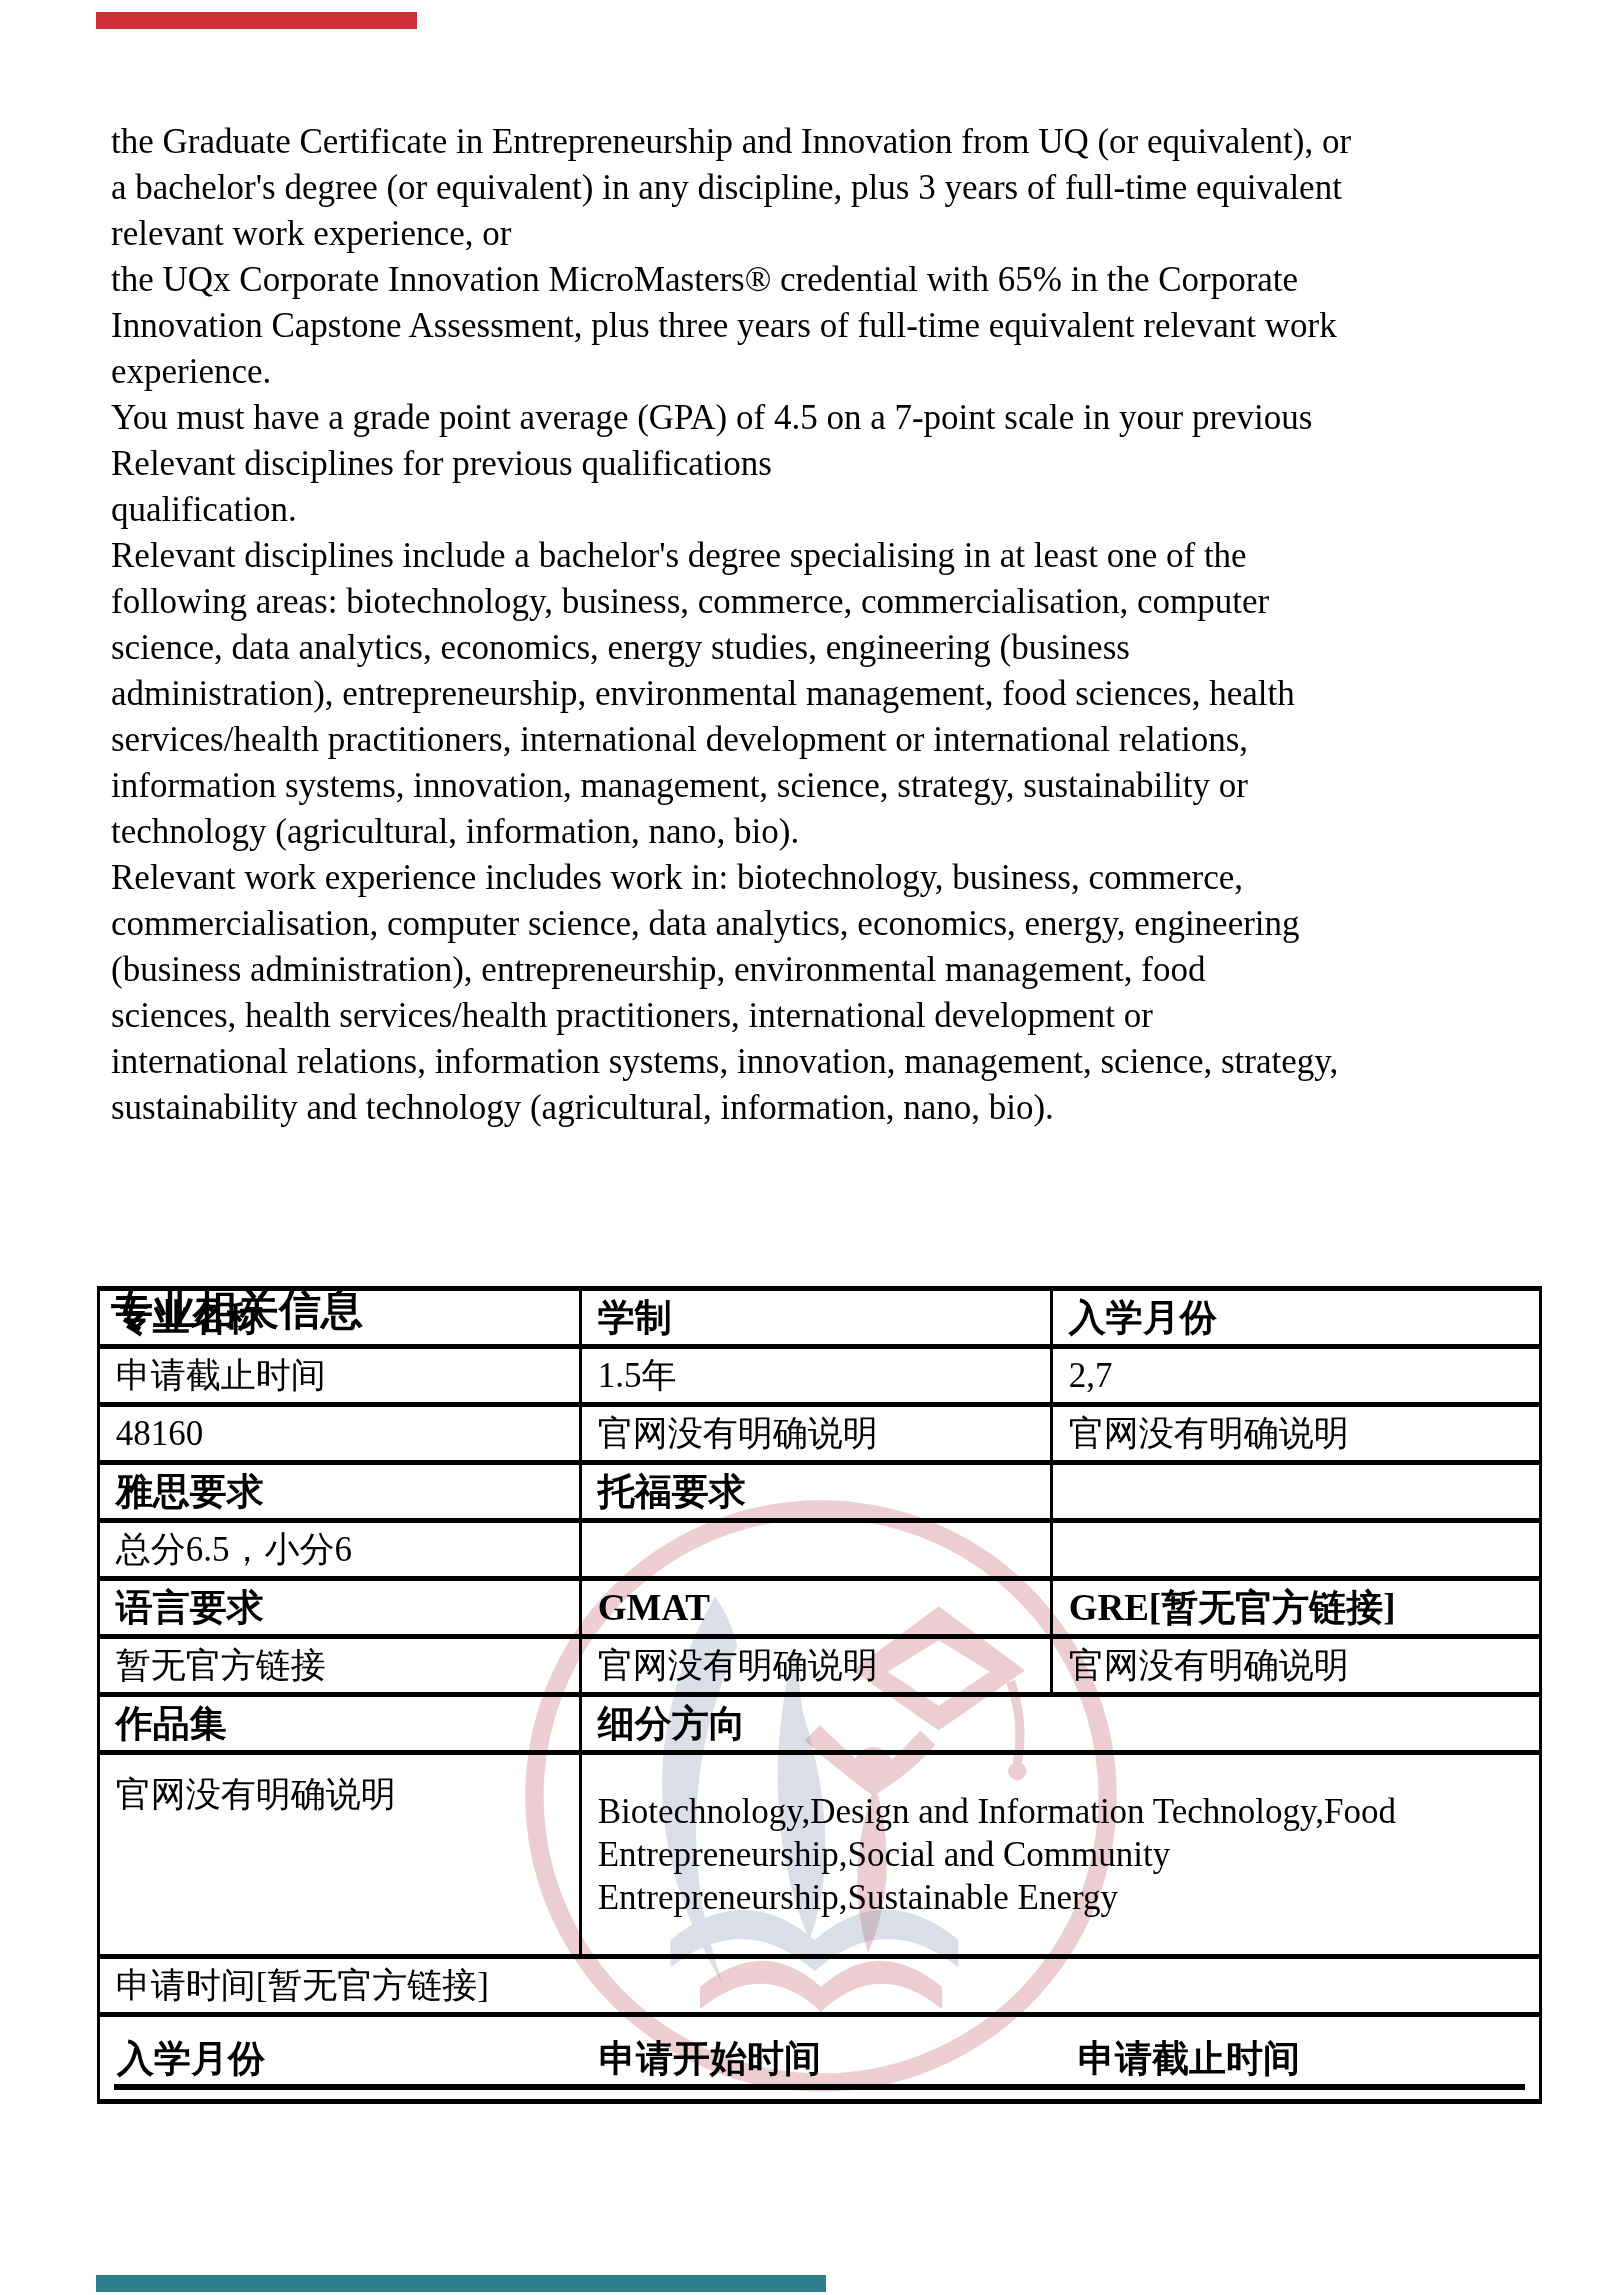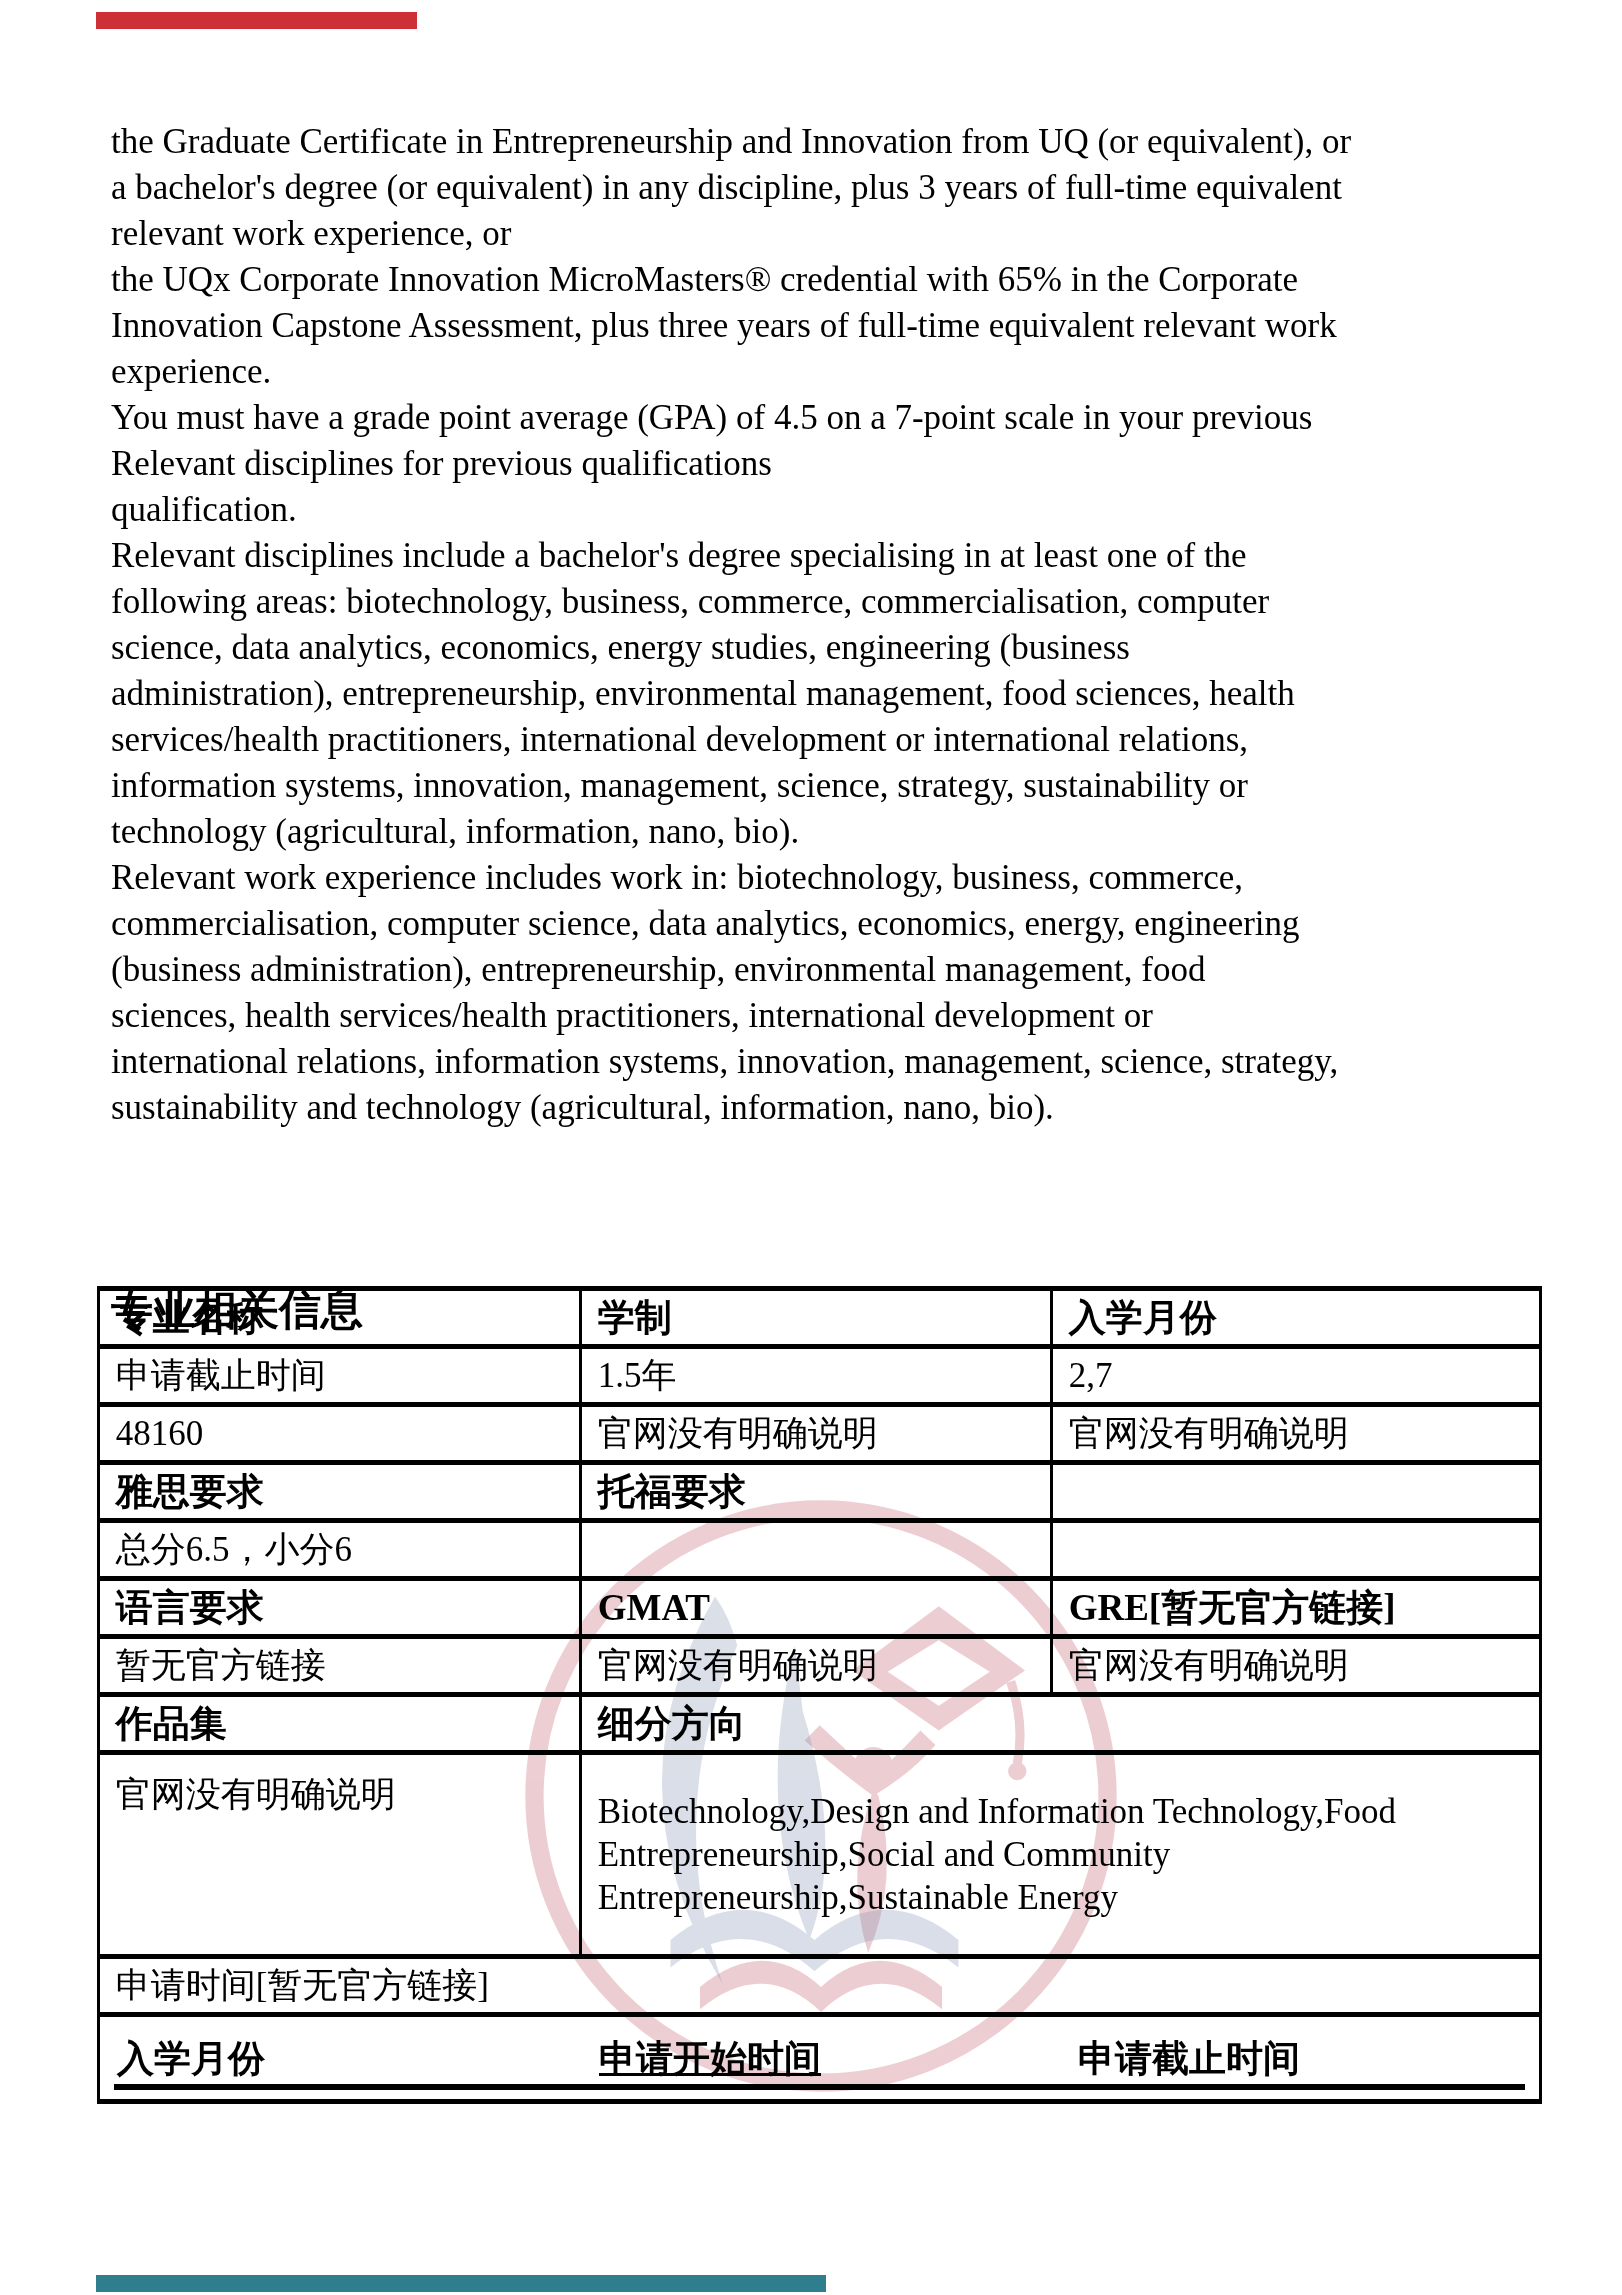--- a/index.html
+++ b/index.html
@@ -36,21 +36,21 @@
     overflow:hidden;
   }
   table.prog tr.hrow td{font-weight:bold;font-size:37px;}
   table.prog tr.r-std{height:58px;}
   table.prog tr.r-big{height:204px;}
   table.prog tr.r-foot{height:87px;}
   td.en-wrap{font-size:36px;line-height:59px;padding-right:19.6px;}
   td.foot-cell{position:relative;padding:0;}
   .foot-label{position:absolute;top:19.6px;font-weight:bold;font-size:37px;white-space:nowrap;}
   .foot-label.f0{left:17px;}
-  .foot-label.f1{left:499px;text-decoration:underline;}
+  .foot-label.f1{left:499px;}
   .foot-label.f2{left:978px;}
   .foot-rule{position:absolute;left:14.4px;right:14.4px;bottom:9.2px;height:5.9px;background:#000;}
 </style>
 </head>
 <body>
 
 <div class="accent-bar top" style="background: rgb(205, 49, 55);"></div>
 <div class="accent-bar bottom" style="background: rgb(47, 126, 141);"></div>
 
 <div class="intro">

